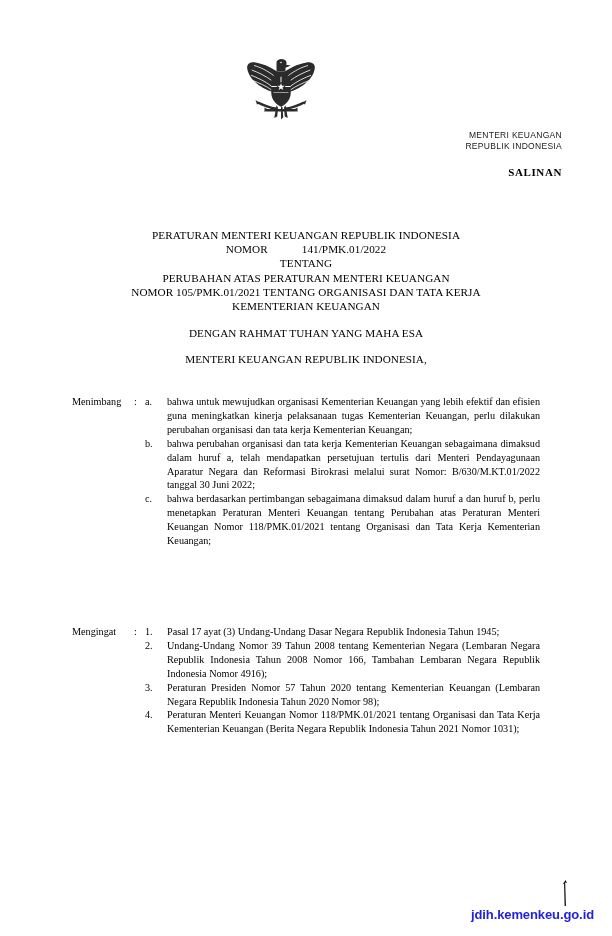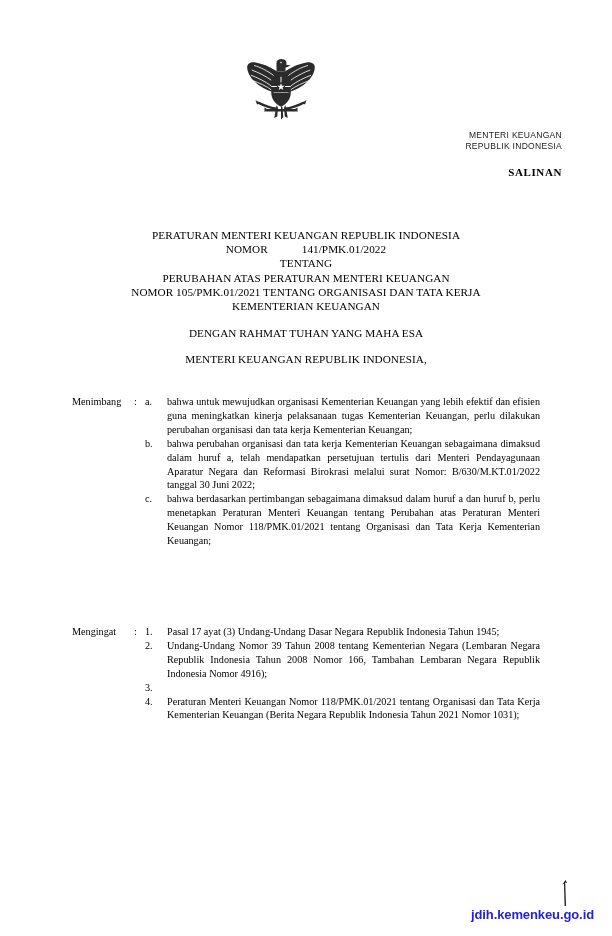--- a/index.html
+++ b/index.html
@@ -227,20 +227,21 @@
   <div class="clause-row">
     <div class="clause-label"></div>
     <div class="clause-colon"></div>
     <div class="clause-marker">2.</div>
     <div class="clause-text">Undang-Undang Nomor 39 Tahun 2008 tentang Kementerian Negara (Lembaran Negara Republik Indonesia Tahun 2008 Nomor 166, Tambahan Lembaran Negara Republik Indonesia Nomor 4916);</div>
   </div>
   <div class="clause-row">
     <div class="clause-label"></div>
     <div class="clause-colon"></div>
     <div class="clause-marker">3.</div>
+    <div class="clause-text">Peraturan Presiden Nomor 57 Tahun 2020 tentang Kementerian Keuangan (Lembaran Negara Republik Indonesia Tahun 2020 Nomor 98);</div>
   </div>
   <div class="clause-row">
     <div class="clause-label"></div>
     <div class="clause-colon"></div>
     <div class="clause-marker">4.</div>
     <div class="clause-text">Peraturan Menteri Keuangan Nomor 118/PMK.01/2021 tentang Organisasi dan Tata Kerja Kementerian Keuangan (Berita Negara Republik Indonesia Tahun 2021 Nomor 1031);</div>
   </div>
 </div>
 
 <svg class="scan-artifact" viewBox="0 0 9 26">

